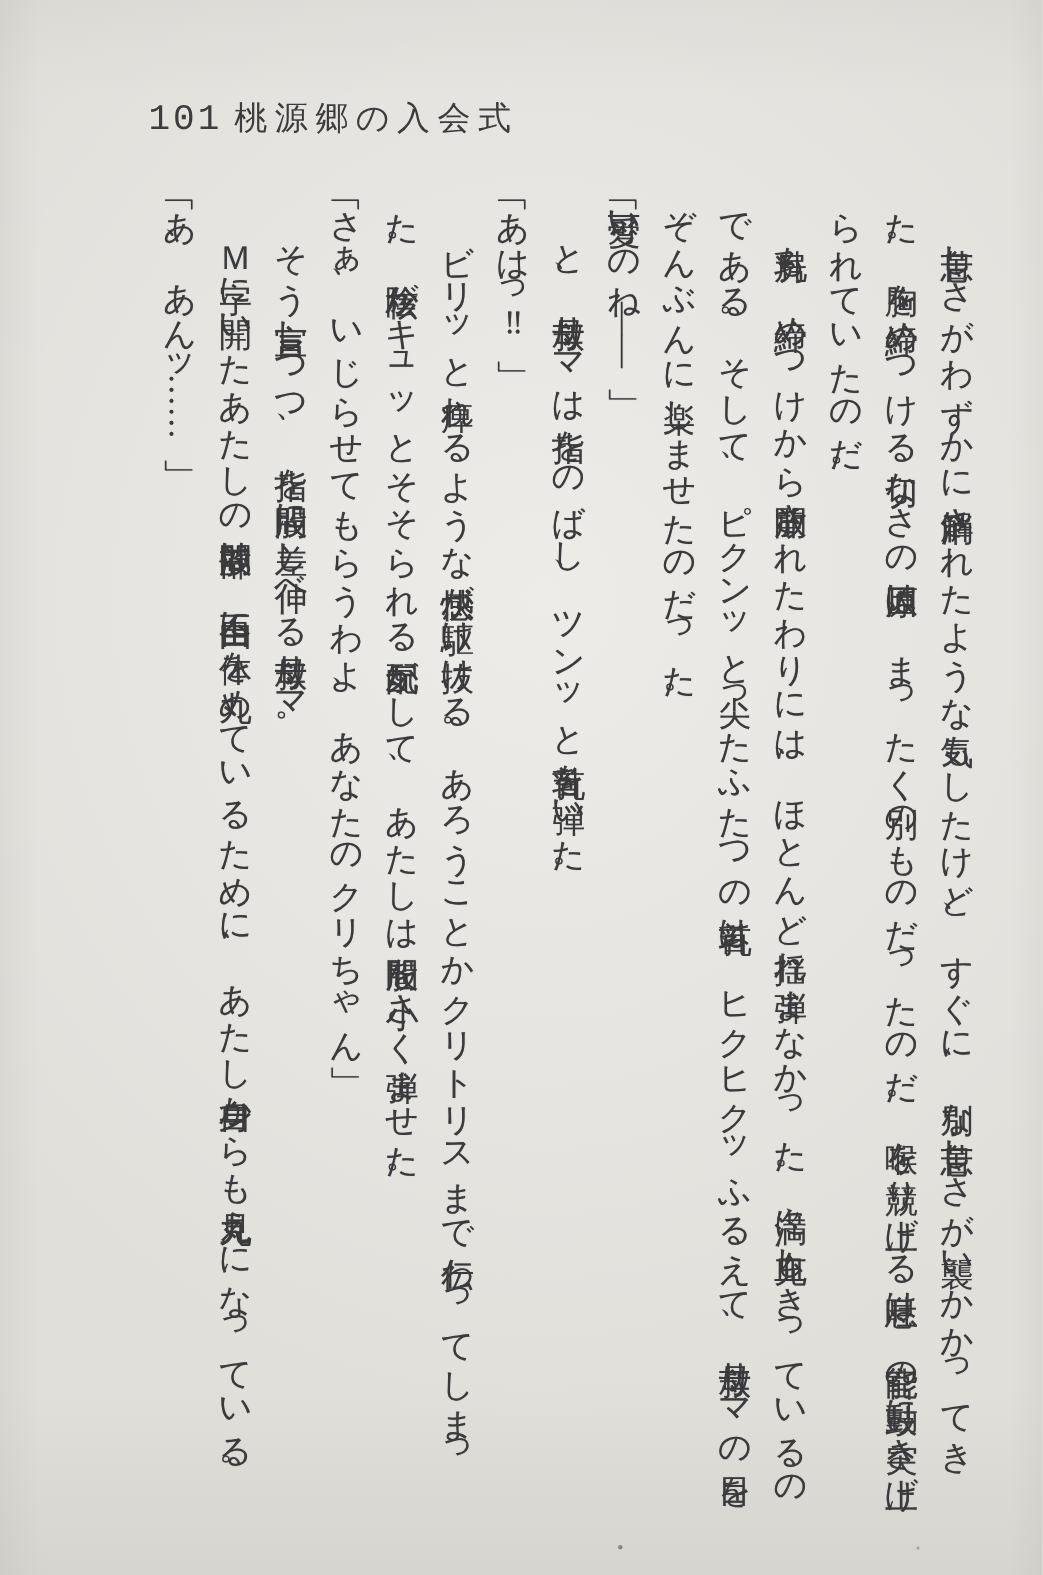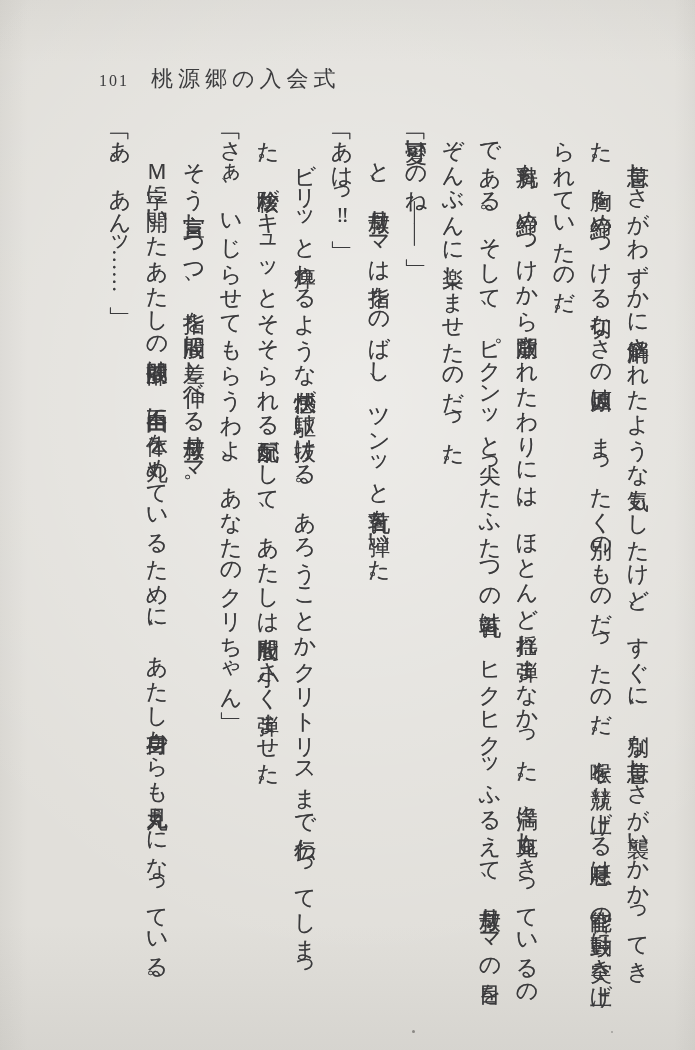--- a/index.html
+++ b/index.html
@@ -27,27 +27,28 @@
   .running-head {
     position: absolute;
     top: 64px;
     left: 99px;
     color: #3c3c3e;
     display: flex;
     align-items: baseline;
     white-space: nowrap;
   }
   .running-head .folio {
-    font-size: 16px;
+    font-size: 24px;
     letter-spacing: 2px;
+    font-family: Liberation Mono, monospace;
   }
   .running-head .title {
     font-size: 22px;
     letter-spacing: 5px;
-    margin-left: 22px;
+    margin-left: 8px;
   }
   .text-body {
     position: absolute;
     top: 126px;
     right: 38px;
     height: 888px;
     width: 625px;
     writing-mode: vertical-rl;
     -webkit-writing-mode: vertical-rl;
     text-orientation: mixed;

